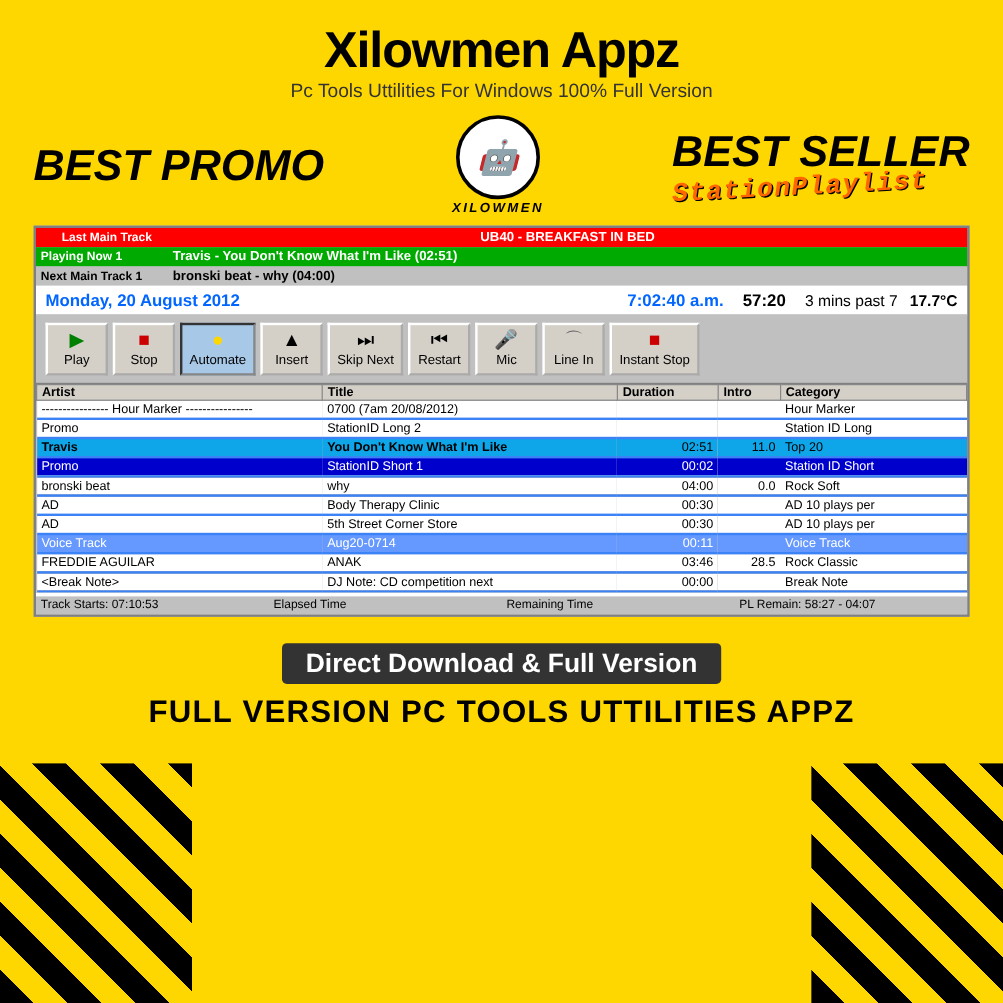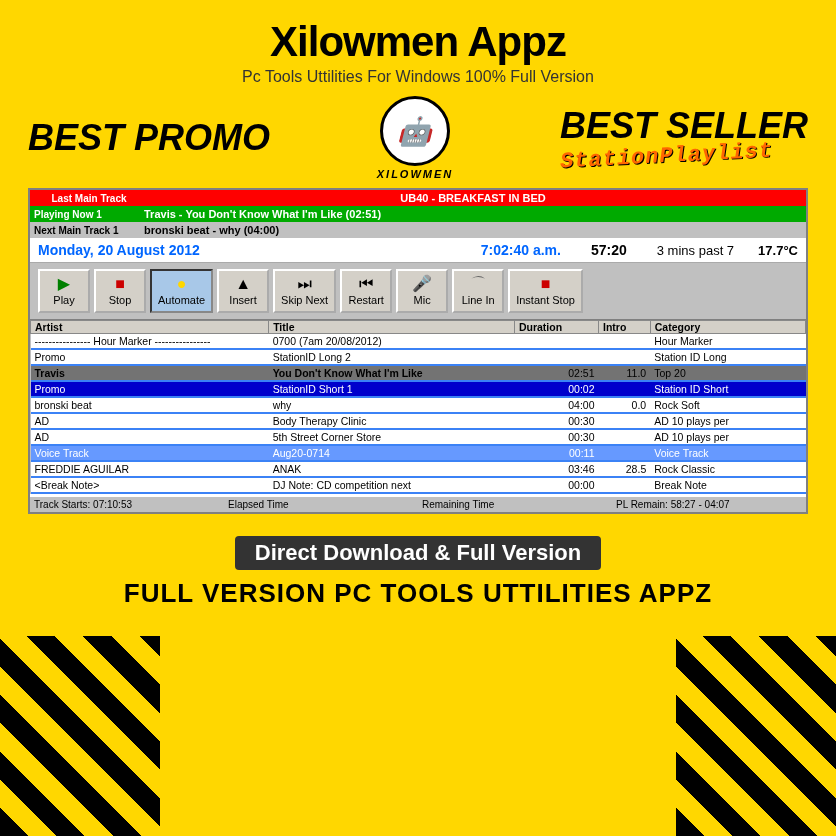--- a/index.html
+++ b/index.html
@@ -130,21 +130,21 @@
       font-size: 10px;
     }
     .track-value { flex: 1; }
 
     
     .datetime-row {
       background: #fff;
       display: flex;
       align-items: center;
       padding: 4px 8px;
-      gap: 24px;
+      gap: 10px;
       border-bottom: 1px solid #aaa;
     }
     .date-text {
       color: #0066FF;
       font-size: 14px;
       font-weight: bold;
       flex: 1;
     }
     .time-text {
       color: #0066FF;
@@ -410,21 +410,21 @@
               <td class="col-intro"></td>
               <td class="col-category">Hour Marker</td>
             </tr>
             <tr style="background: rgb(255, 255, 255); color: rgb(0, 0, 0);">
               <td class="col-artist">Promo</td>
               <td class="col-title">StationID Long 2</td>
               <td class="col-duration"></td>
               <td class="col-intro"></td>
               <td class="col-category">Station ID Long</td>
             </tr>
-            <tr style="background: #737373; color: rgb(0, 0, 0);">
+            <tr style="background: #0ea5e9; color: rgb(0, 0, 0);">
               <td class="col-artist" style="font-weight: bold;">Travis</td>
               <td class="col-title" style="font-weight: bold;">You Don't Know What I'm Like</td>
               <td class="col-duration">02:51</td>
               <td class="col-intro">11.0</td>
               <td class="col-category">Top 20</td>
             </tr>
             <tr style="background: rgb(0, 0, 204); color: rgb(255, 255, 255);">
               <td class="col-artist">Promo</td>
               <td class="col-title">StationID Short 1</td>
               <td class="col-duration">00:02</td>

